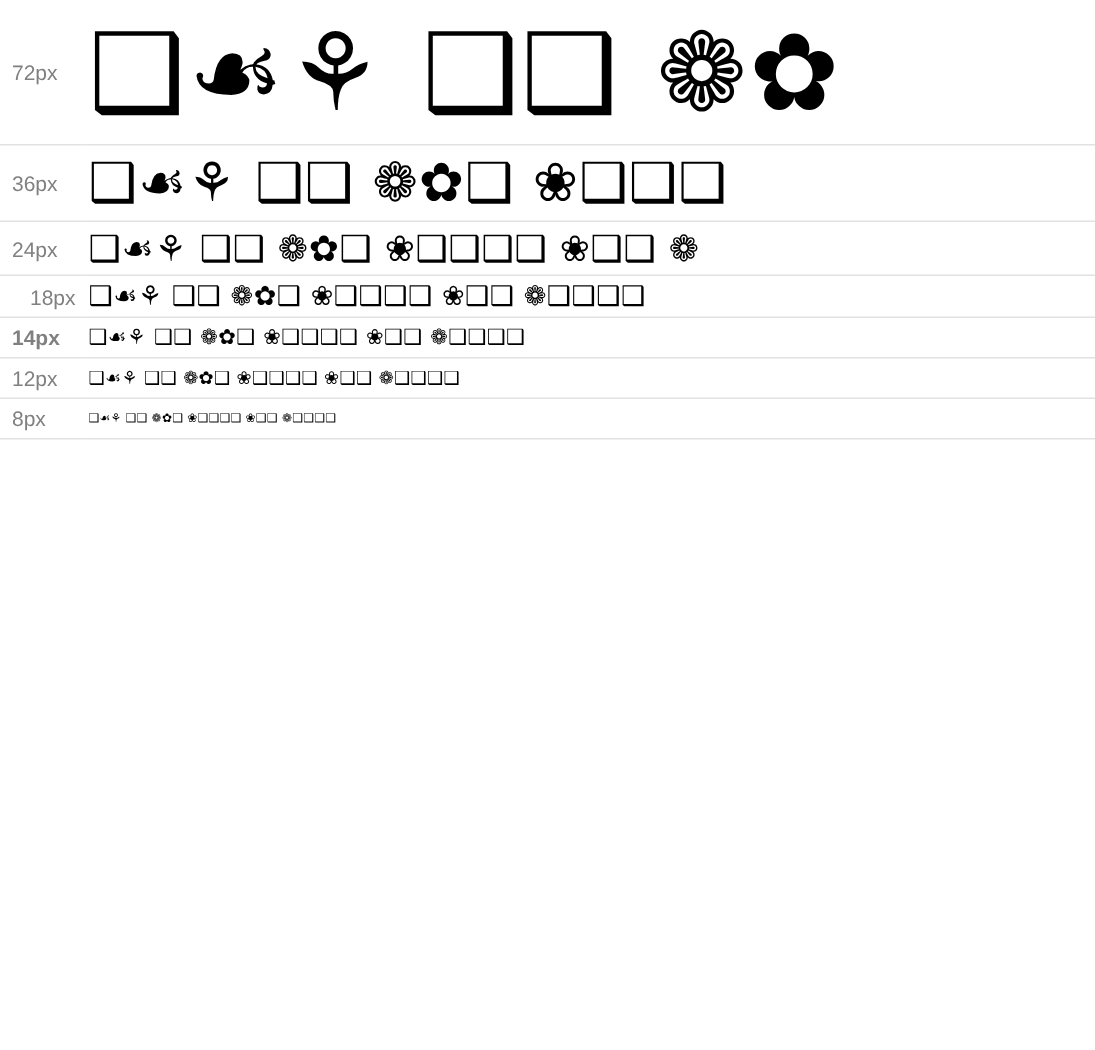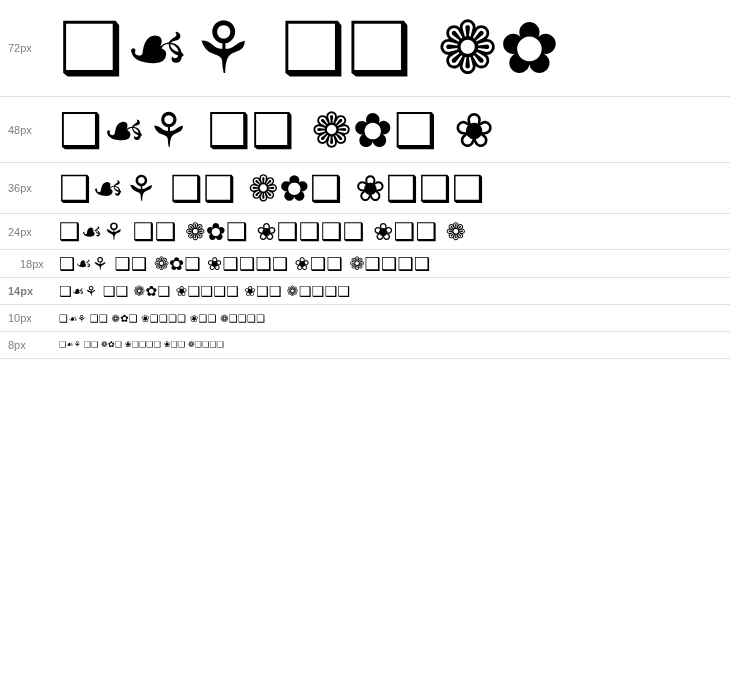--- a/index.html
+++ b/index.html
@@ -20,21 +20,21 @@
   }
   #preview-table tr {
     border-bottom: 1px solid #e2e2e2;
   }
   td.size-cell {
     width: 46px;
     vertical-align: middle;
     text-align: left;
     padding-left: 8px;
     color: #808080;
-    font-size: 11px;
+    font-size: 14px;
     font-family: "Liberation Sans", sans-serif;
     white-space: nowrap;
   }
   td.sample-cell {
     vertical-align: middle;
     padding: 2px 0 2px 4px;
     color: #000000;
     overflow: hidden;
     white-space: nowrap;
     font-family: "DejaVu Sans", sans-serif;
@@ -44,42 +44,38 @@
 </style>
 </head>
 <body>
 
 <table id="preview-table">
   <tbody>
       <tr style="border-bottom: 1px solid rgb(226, 226, 226);">
         <td class="size-cell" style="color: rgb(128, 128, 128);">72px</td>
         <td class="sample-cell" style="font-size: 72px; line-height: 90px; height: 92px; color: rgb(0, 0, 0);">❑☙⚘&nbsp;❑❑&nbsp;❁✿</td>
       </tr>
-      <tr style="border-bottom: 1px solid rgb(226, 226, 226);">
-        <td class="size-cell" style="color: rgb(128, 128, 128);">48px</td>
-        <td class="sample-cell" style="font-size: 48px; line-height: 60px; height: 61px; color: rgb(0, 0, 0);">❑☙⚘&nbsp;❑❑&nbsp;❁✿❑&nbsp;❀</td>
-      </tr>
       <tr style="border-bottom: 1px solid rgb(226, 226, 226); padding-left: 40px;">
         <td class="size-cell" style="color: rgb(128, 128, 128);">36px</td>
         <td class="sample-cell" style="font-size: 36px; line-height: 45px; height: 46px; color: rgb(0, 0, 0);">❑☙⚘&nbsp;❑❑&nbsp;❁✿❑&nbsp;❀❑❑❑</td>
       </tr>
       <tr style="border-bottom: 1px solid rgb(226, 226, 226);">
         <td class="size-cell" style="color: rgb(128, 128, 128);">24px</td>
         <td class="sample-cell" style="font-size: 24px; line-height: 30px; height: 31px; color: rgb(0, 0, 0);">❑☙⚘&nbsp;❑❑&nbsp;❁✿❑&nbsp;❀❑❑❑❑&nbsp;❀❑❑&nbsp;❁</td>
       </tr>
       <tr style="border-bottom: 1px solid rgb(226, 226, 226);">
         <td class="size-cell" style="color: rgb(128, 128, 128); padding-left: 20px;">18px</td>
         <td class="sample-cell" style="font-size: 18px; line-height: 23px; height: 23px; color: rgb(0, 0, 0);">❑☙⚘&nbsp;❑❑&nbsp;❁✿❑&nbsp;❀❑❑❑❑&nbsp;❀❑❑&nbsp;❁❑❑❑❑</td>
       </tr>
       <tr style="border-bottom: 1px solid rgb(226, 226, 226); font-weight: bold;">
         <td class="size-cell" style="color: rgb(128, 128, 128);">14px</td>
         <td class="sample-cell" style="font-size: 14px; line-height: 18px; height: 22px; color: rgb(0, 0, 0);">❑☙⚘&nbsp;❑❑&nbsp;❁✿❑&nbsp;❀❑❑❑❑&nbsp;❀❑❑&nbsp;❁❑❑❑❑</td>
       </tr>
       <tr style="border-bottom: 1px solid rgb(226, 226, 226);">
-        <td class="size-cell" style="color: rgb(128, 128, 128);">10px</td>
-        <td class="sample-cell" style="font-size: 10px; line-height: 13px; height: 22px; color: rgb(0, 0, 0);">❑☙⚘&nbsp;❑❑&nbsp;❁✿❑&nbsp;❀❑❑❑❑&nbsp;❀❑❑&nbsp;❁❑❑❑❑</td>
+        <td class="size-cell" style="color: rgb(128, 128, 128);">12px</td>
+        <td class="sample-cell" style="font-size: 12px; line-height: 15px; height: 22px; color: rgb(0, 0, 0);">❑☙⚘&nbsp;❑❑&nbsp;❁✿❑&nbsp;❀❑❑❑❑&nbsp;❀❑❑&nbsp;❁❑❑❑❑</td>
       </tr>
       <tr style="border-bottom: 1px solid rgb(226, 226, 226); margin-left: 36px;">
         <td class="size-cell" style="color: rgb(128, 128, 128);">8px</td>
         <td class="sample-cell" style="font-size: 8px; line-height: 10px; height: 22px; color: rgb(0, 0, 0);">❑☙⚘&nbsp;❑❑&nbsp;❁✿❑&nbsp;❀❑❑❑❑&nbsp;❀❑❑&nbsp;❁❑❑❑❑</td>
       </tr>
     </tbody>
 </table>
 
 </body></html>

